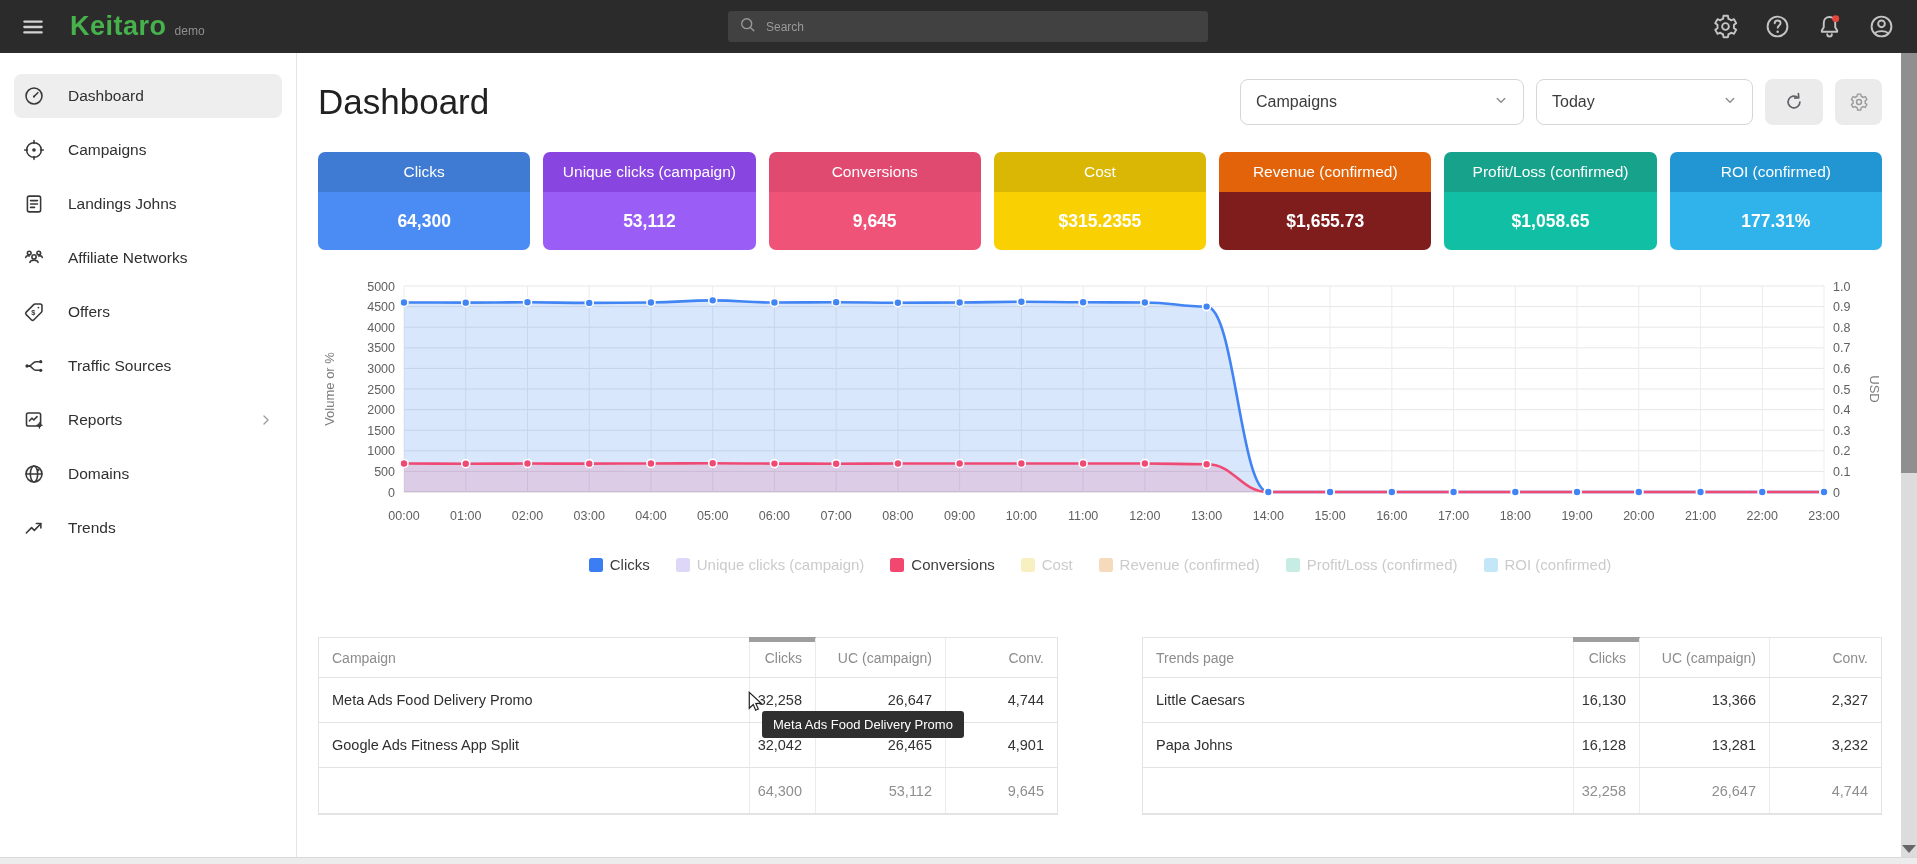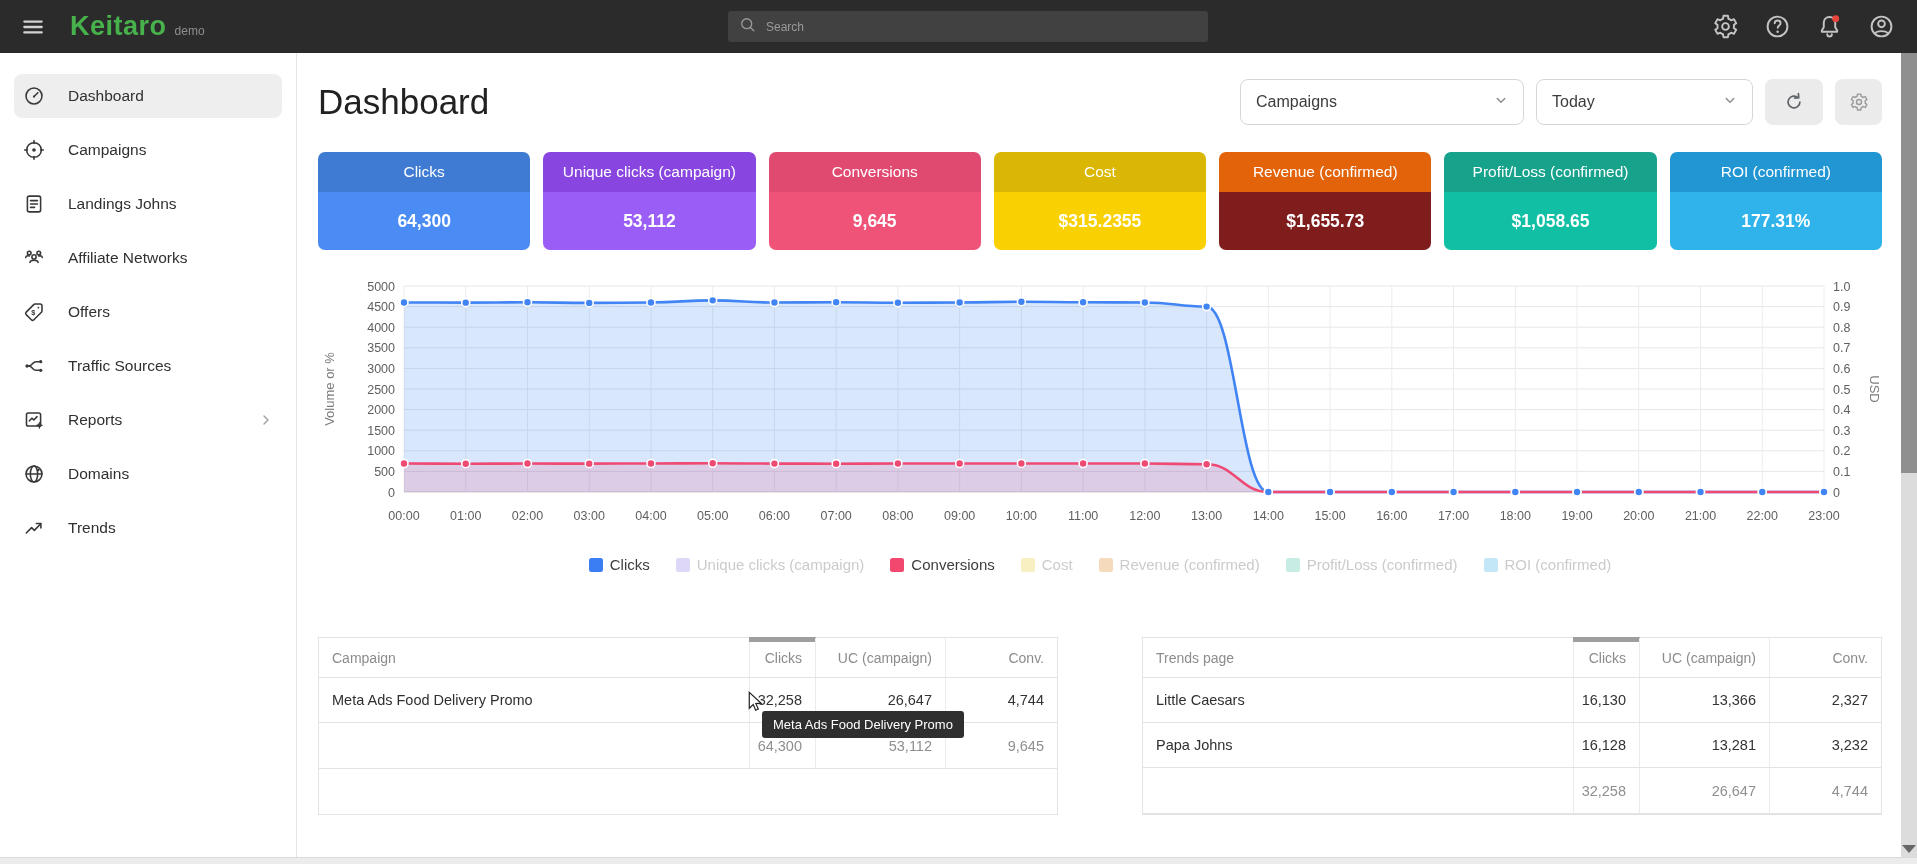--- a/index.html
+++ b/index.html
@@ -451,20 +451,26 @@
           <div class="t-cell num c2 sorted">Clicks</div>
           <div class="t-cell num c3">UC (campaign)</div>
           <div class="t-cell num c4">Conv.</div>
         </div>
         <div class="t-row t-body">
           <div class="t-cell name">Meta Ads Food Delivery Promo</div>
           <div class="t-cell num c2">32,258</div>
           <div class="t-cell num c3">26,647</div>
           <div class="t-cell num c4">4,744</div>
         </div>
+        <div class="t-row t-body">
+          <div class="t-cell name">Google Ads Fitness App Split</div>
+          <div class="t-cell num c2">32,042</div>
+          <div class="t-cell num c3">26,465</div>
+          <div class="t-cell num c4">4,901</div>
+        </div>
         <div class="t-row t-foot">
           <div class="t-cell name"></div>
           <div class="t-cell num c2">64,300</div>
           <div class="t-cell num c3">53,112</div>
           <div class="t-cell num c4">9,645</div>
         </div>
       </div>
     <div class="dtable" id="table-landings">
         <div class="t-row t-head">
           <div class="t-cell name">Trends page</div>

